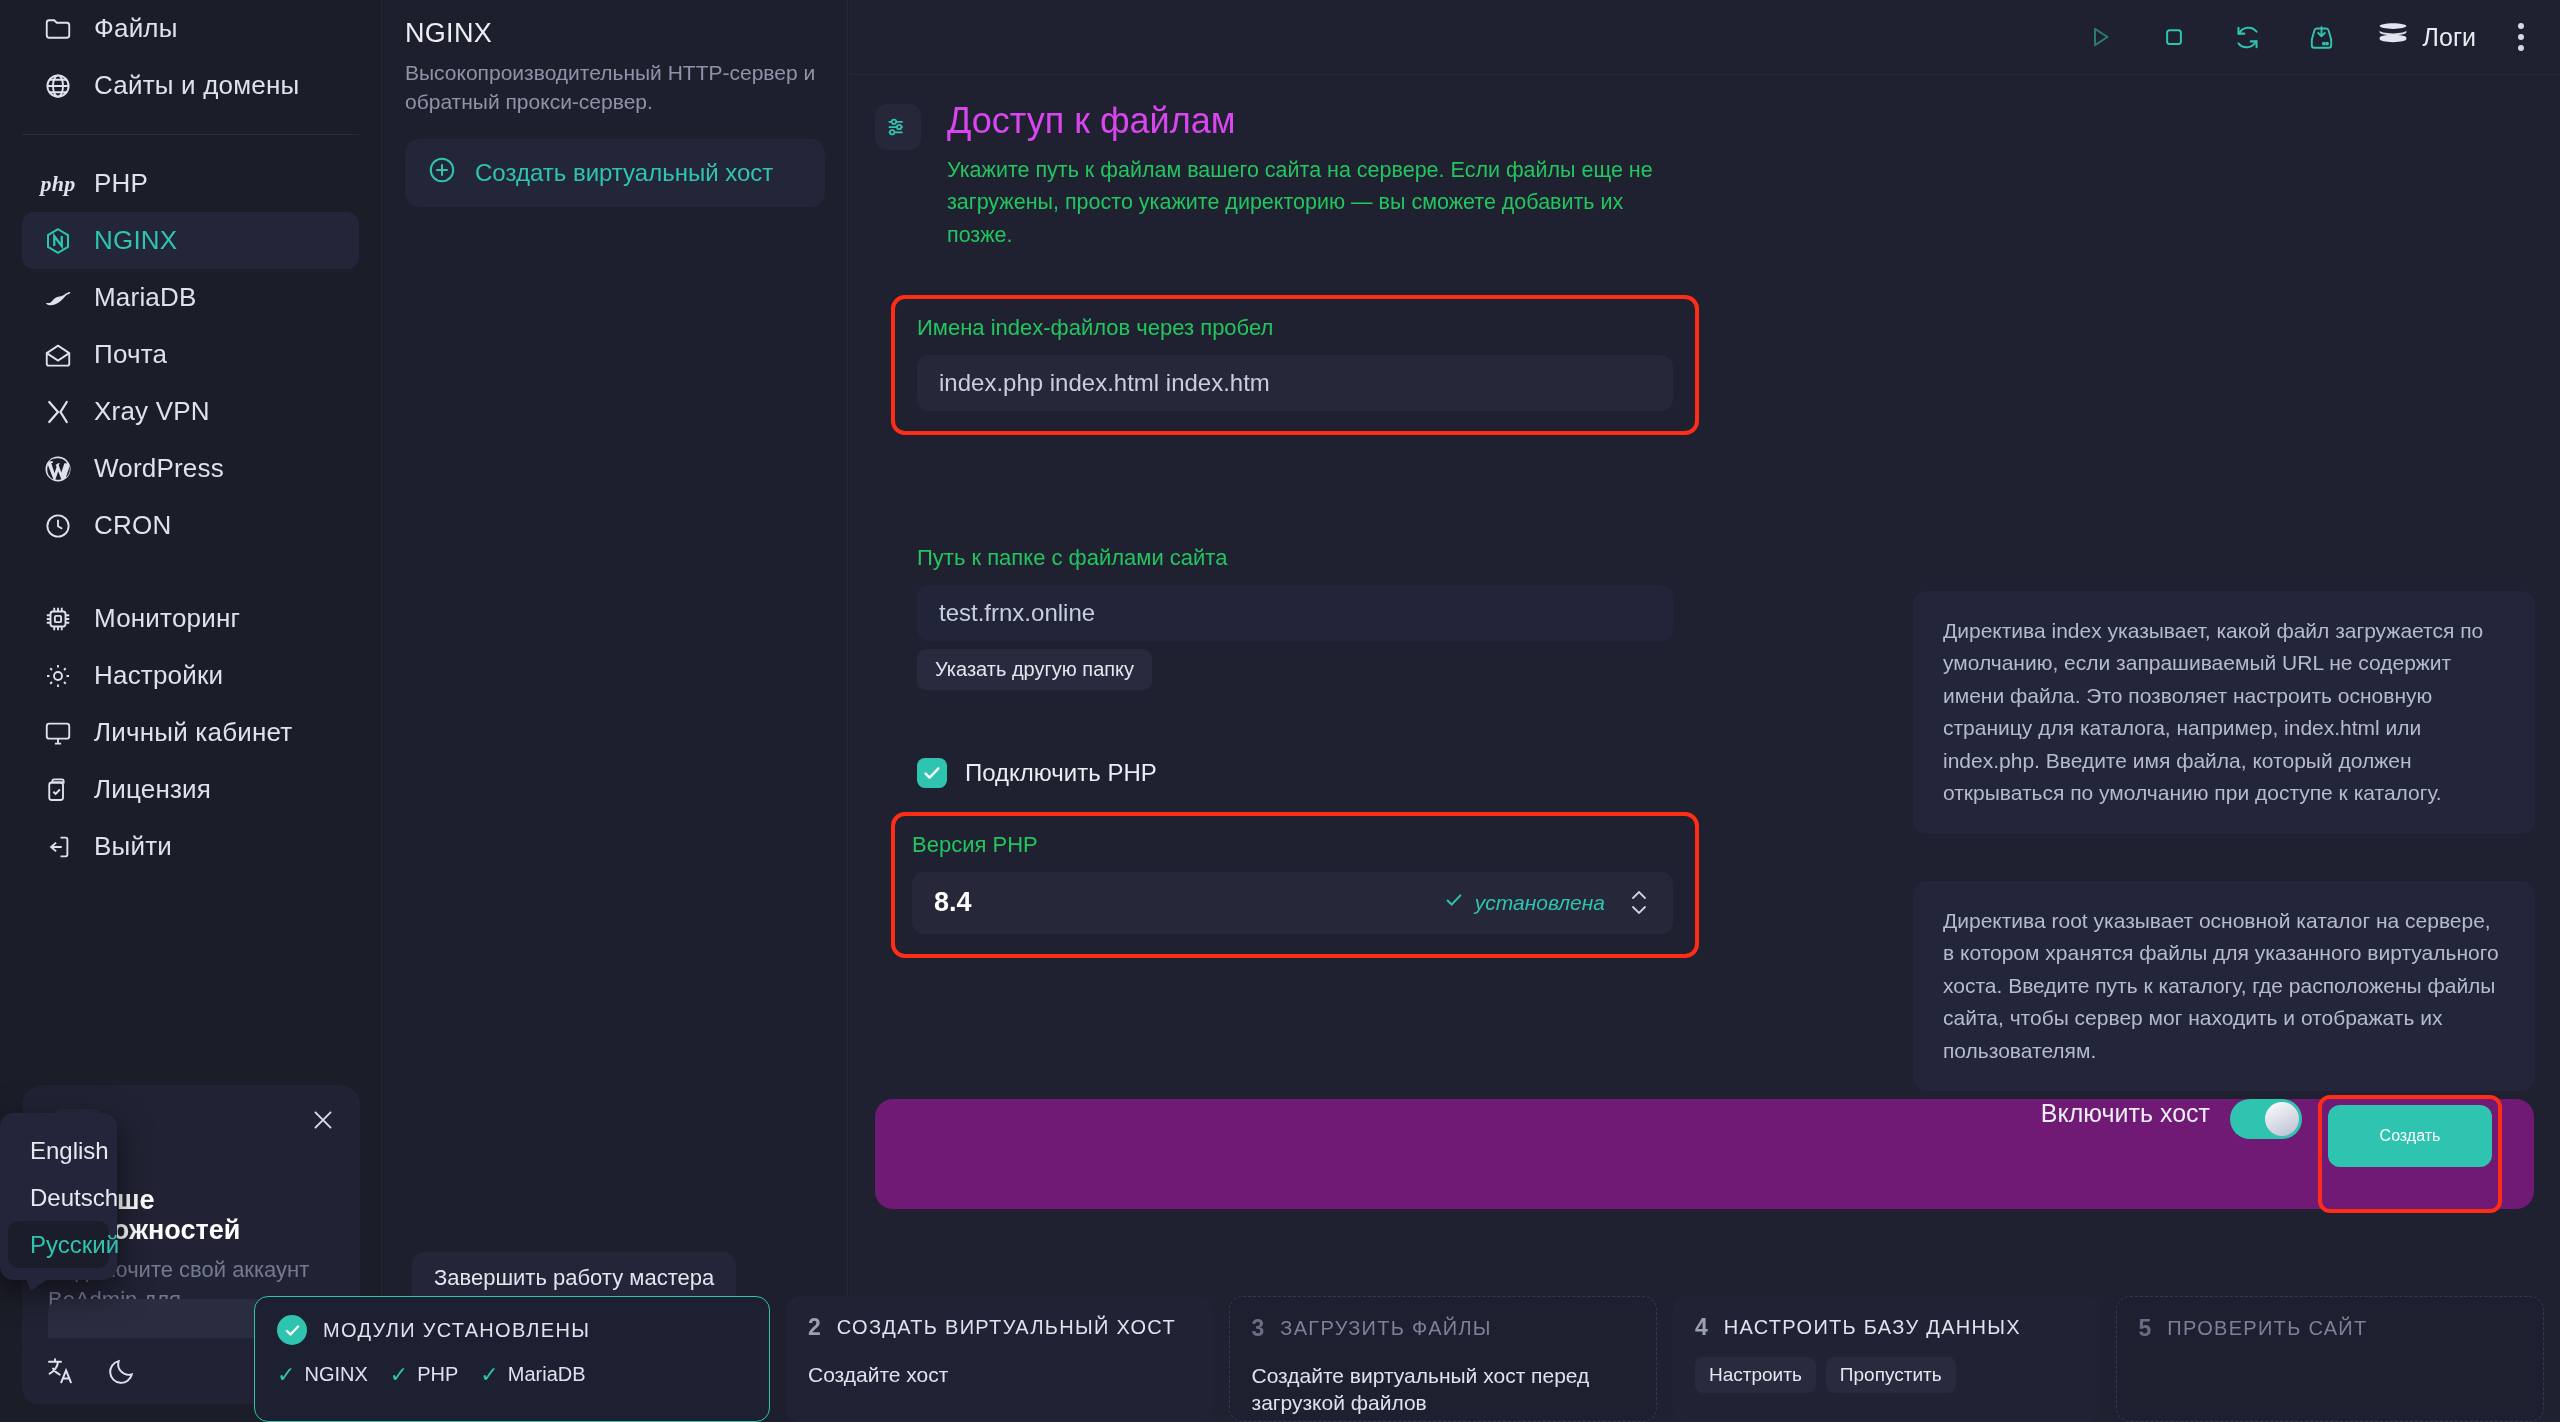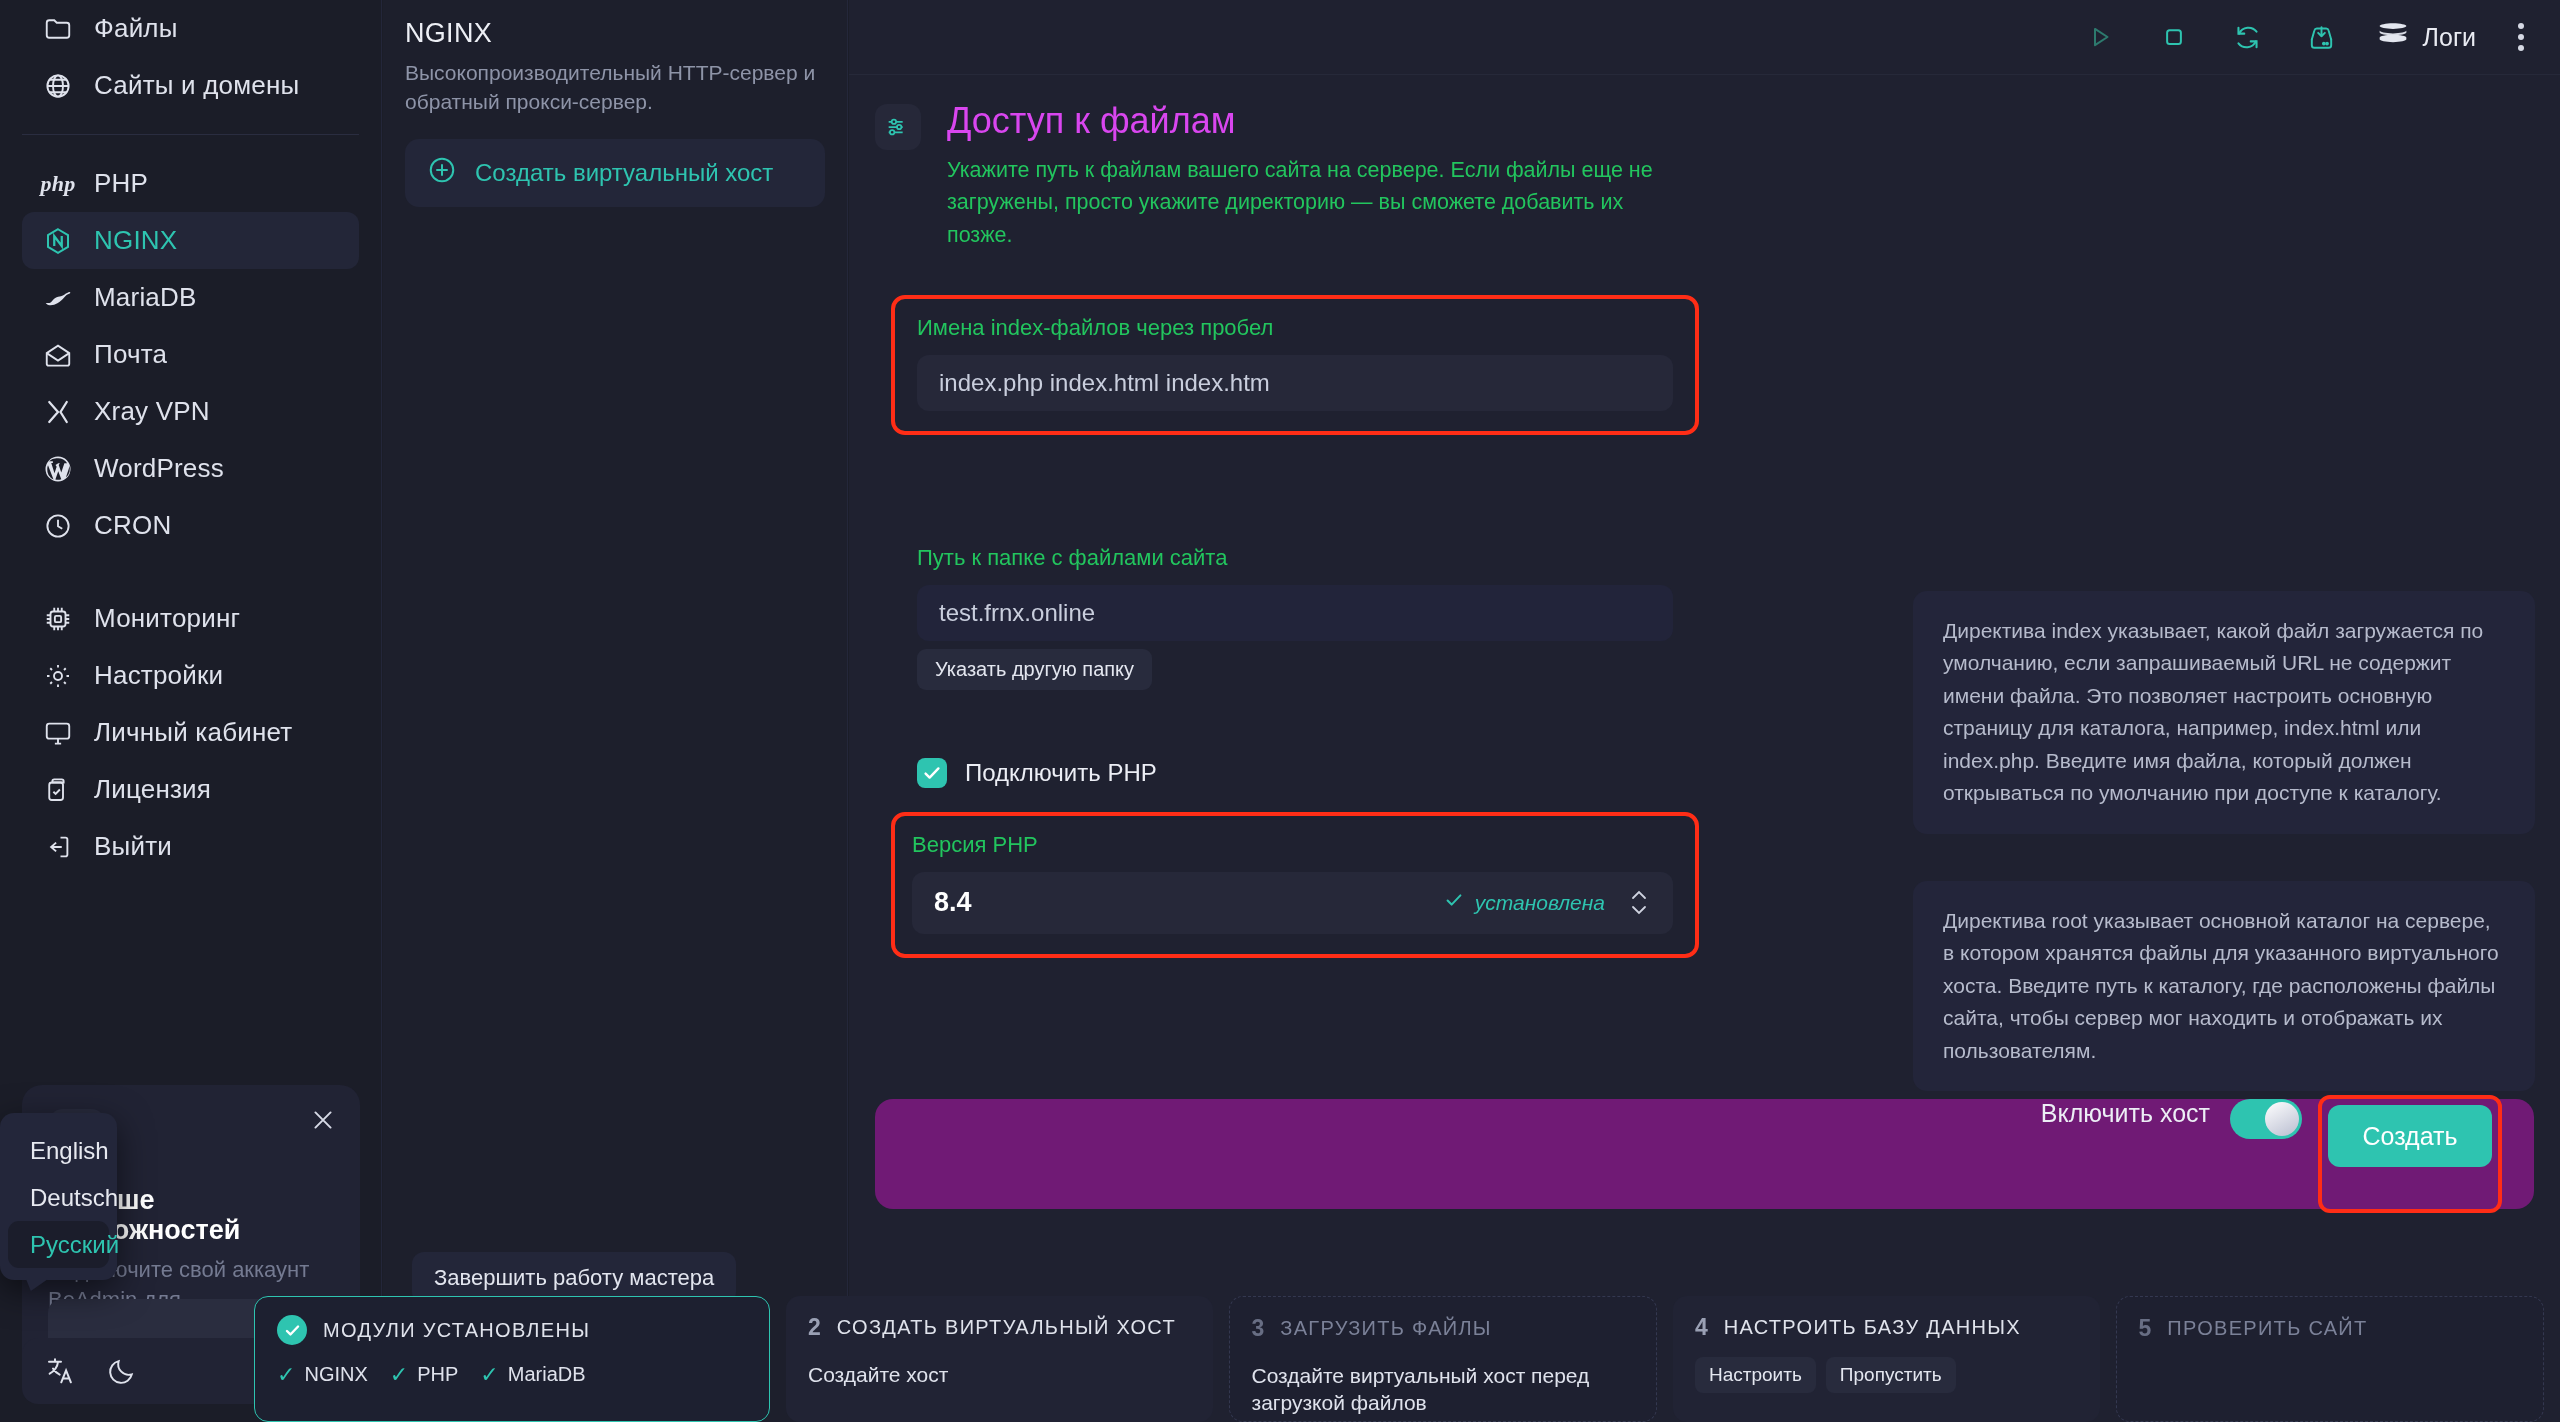--- a/index.html
+++ b/index.html
@@ -202,21 +202,21 @@
     position:relative;cursor:pointer;
   }
   .toggle .knob{
     position:absolute;right:3px;top:3px;width:34px;height:34px;border-radius:50%;
     background:linear-gradient(150deg,#ffffff,#b9bdd0);
   }
   .primary-wrap{padding:6px;border-radius:8px;outline:4px solid var(--red);}
   .primary{
     width:164px;height:62px;border-radius:12px;background:var(--accent);
     display:flex;align-items:center;justify-content:center;
-    color:#fff;font-size:25px;border:none;cursor:pointer;
+    color:#fff;font-size:16px;border:none;cursor:pointer;
     font-family:inherit;
   }
 
   
   .steps{
     position:absolute;left:0;bottom:0;width:2560px;height:126px;
     display:flex;gap:0;padding:0 0 0 0;
   }
   .step{
     position:relative;margin:0 8px;border-radius:14px;padding:18px 22px;

